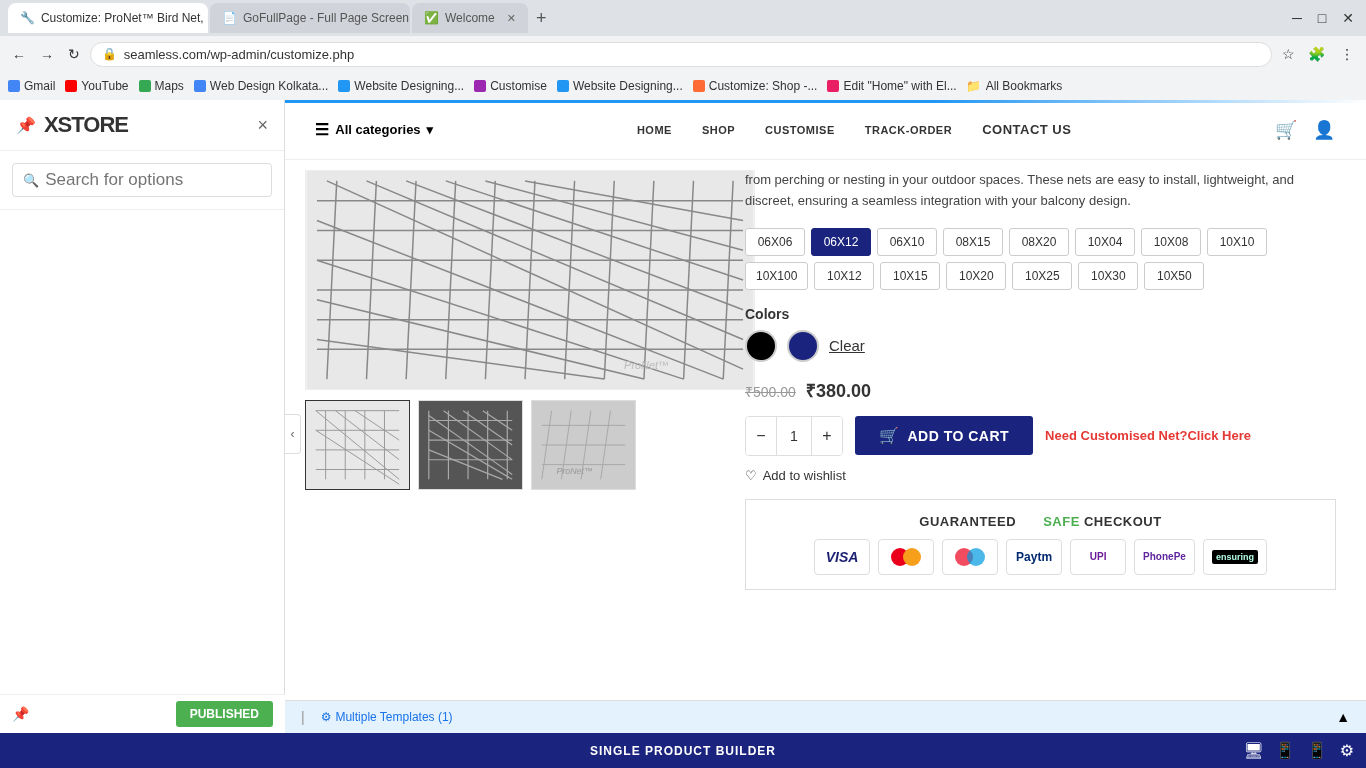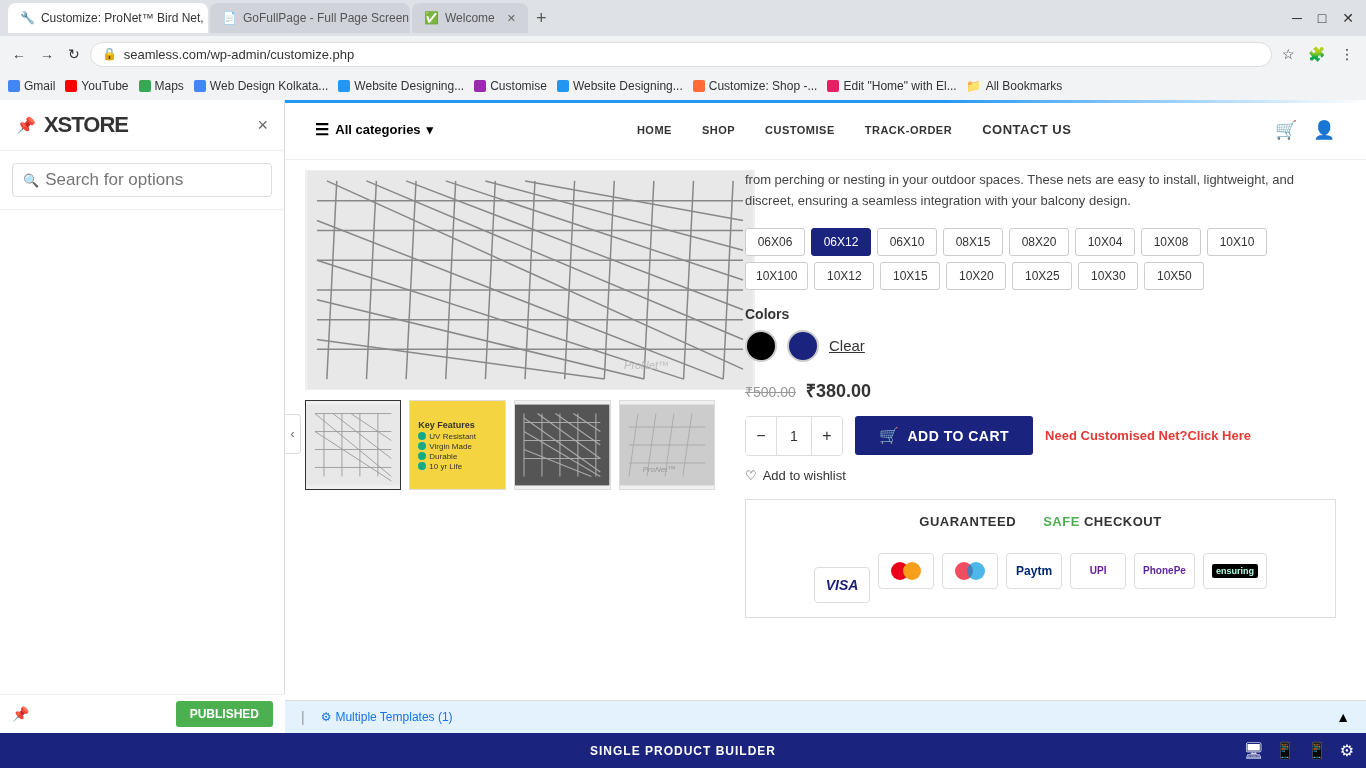--- a/index.html
+++ b/index.html
@@ -76,21 +76,21 @@
     .cart-icon { font-size: 16px; }
     .customise-link { font-size: 13px; color: #e53935; font-weight: 600; cursor: pointer; }
     .wishlist-row { display: flex; align-items: center; gap: 6px; font-size: 13px; color: #333; cursor: pointer; margin-bottom: 16px; }
     .heart-icon { color: #333; }
     .guaranteed-checkout { border: 1px solid #ddd; padding: 14px; text-align: center; }
     .guaranteed-title { font-size: 13px; font-weight: 700; color: #333; margin-bottom: 10px; letter-spacing: 0.5px; }
     .guaranteed-title span.safe { color: #4caf50; margin-left: 23px; }
     .guaranteed-title span.checkout { color: #333; }
     .payment-methods { display: flex; align-items: center; justify-content: center; gap: 8px; flex-wrap: wrap; }
     .payment-badge { background: #fff; border: 1px solid #ddd; border-radius: 4px; padding: 4px 8px; font-size: 11px; font-weight: 700; height: 36px; display: flex; align-items: center; justify-content: center; min-width: 56px; }
-    .visa-badge { color: #1a1f71; margin-top: 28px; }
+    .visa-badge { color: #1a1f71; }
     .paytm-badge { color: #002970; font-size: 12px; }
     .upi-badge { color: #6a1b9a; font-size: 10px; }
 
     
     .bottom-bar { position: fixed; bottom: 0; left: 0; right: 0; height: 35px; background: #1a237e; display: flex; align-items: center; padding: 0 12px; gap: 20px; z-index: 100; }
     .product-builder-label { position: absolute; left: 50%; transform: translateX(-50%); font-size: 12px; color: #fff; font-weight: 700; letter-spacing: 1px; }
 
     
     .sidebar-handle { position: absolute; left: 285px; top: 50%; transform: translateY(-50%); background: #fff; border: 1px solid #ddd; border-left: none; border-radius: 0 4px 4px 0; width: 16px; height: 40px; display: flex; align-items: center; justify-content: center; cursor: pointer; font-size: 12px; color: #666; z-index: 10; }
 
@@ -297,41 +297,20 @@
                 <line x1="10" y1="10" x2="95" y2="10"></line>
                 <line x1="10" y1="30" x2="95" y2="30"></line>
                 <line x1="10" y1="50" x2="95" y2="50"></line>
                 <line x1="10" y1="70" x2="95" y2="70"></line>
                 <line x1="20" y1="10" x2="20" y2="80"></line>
                 <line x1="40" y1="10" x2="40" y2="80"></line>
                 <line x1="60" y1="10" x2="60" y2="80"></line>
                 <line x1="80" y1="10" x2="80" y2="80"></line>
               </g>
             </svg>
-          </div>
-          <div class="thumb" style="background:#f5d442;padding:4px;">
-            <div style="width:97px;height:82px;background:#f5d442;display:flex;flex-direction:column;align-items:flex-start;justify-content:center;padding:4px;">
-              <span style="font-size:9px;font-weight:bold;color:#333;">Key Features</span>
-              <div style="display:flex;align-items:center;gap:3px;margin-top:2px;">
-                <span style="width:8px;height:8px;background:#1a8;border-radius:50%;display:inline-block;"></span>
-                <span style="font-size:8px;color:#333;">UV Resistant</span>
-              </div>
-              <div style="display:flex;align-items:center;gap:3px;margin-top:1px;">
-                <span style="width:8px;height:8px;background:#1a8;border-radius:50%;display:inline-block;"></span>
-                <span style="font-size:8px;color:#333;">Virgin Made</span>
-              </div>
-              <div style="display:flex;align-items:center;gap:3px;margin-top:1px;">
-                <span style="width:8px;height:8px;background:#1a8;border-radius:50%;display:inline-block;"></span>
-                <span style="font-size:8px;color:#333;">Durable</span>
-              </div>
-              <div style="display:flex;align-items:center;gap:3px;margin-top:1px;">
-                <span style="width:8px;height:8px;background:#1a8;border-radius:50%;display:inline-block;"></span>
-                <span style="font-size:8px;color:#333;">10 yr Life</span>
-              </div>
-            </div>
           </div>
           <div class="thumb">
             <svg width="105" height="90" viewBox="0 0 105 90" xmlns="http://www.w3.org/2000/svg">
               <rect width="105" height="90" fill="#555"></rect>
               <g stroke="#aaa" stroke-width="1.2" fill="none">
                 <line x1="10" y1="15" x2="95" y2="75"></line>
                 <line x1="25" y1="10" x2="95" y2="60"></line>
                 <line x1="45" y1="10" x2="95" y2="45"></line>
                 <line x1="65" y1="10" x2="95" y2="30"></line>
                 <line x1="10" y1="30" x2="95" y2="80"></line>

